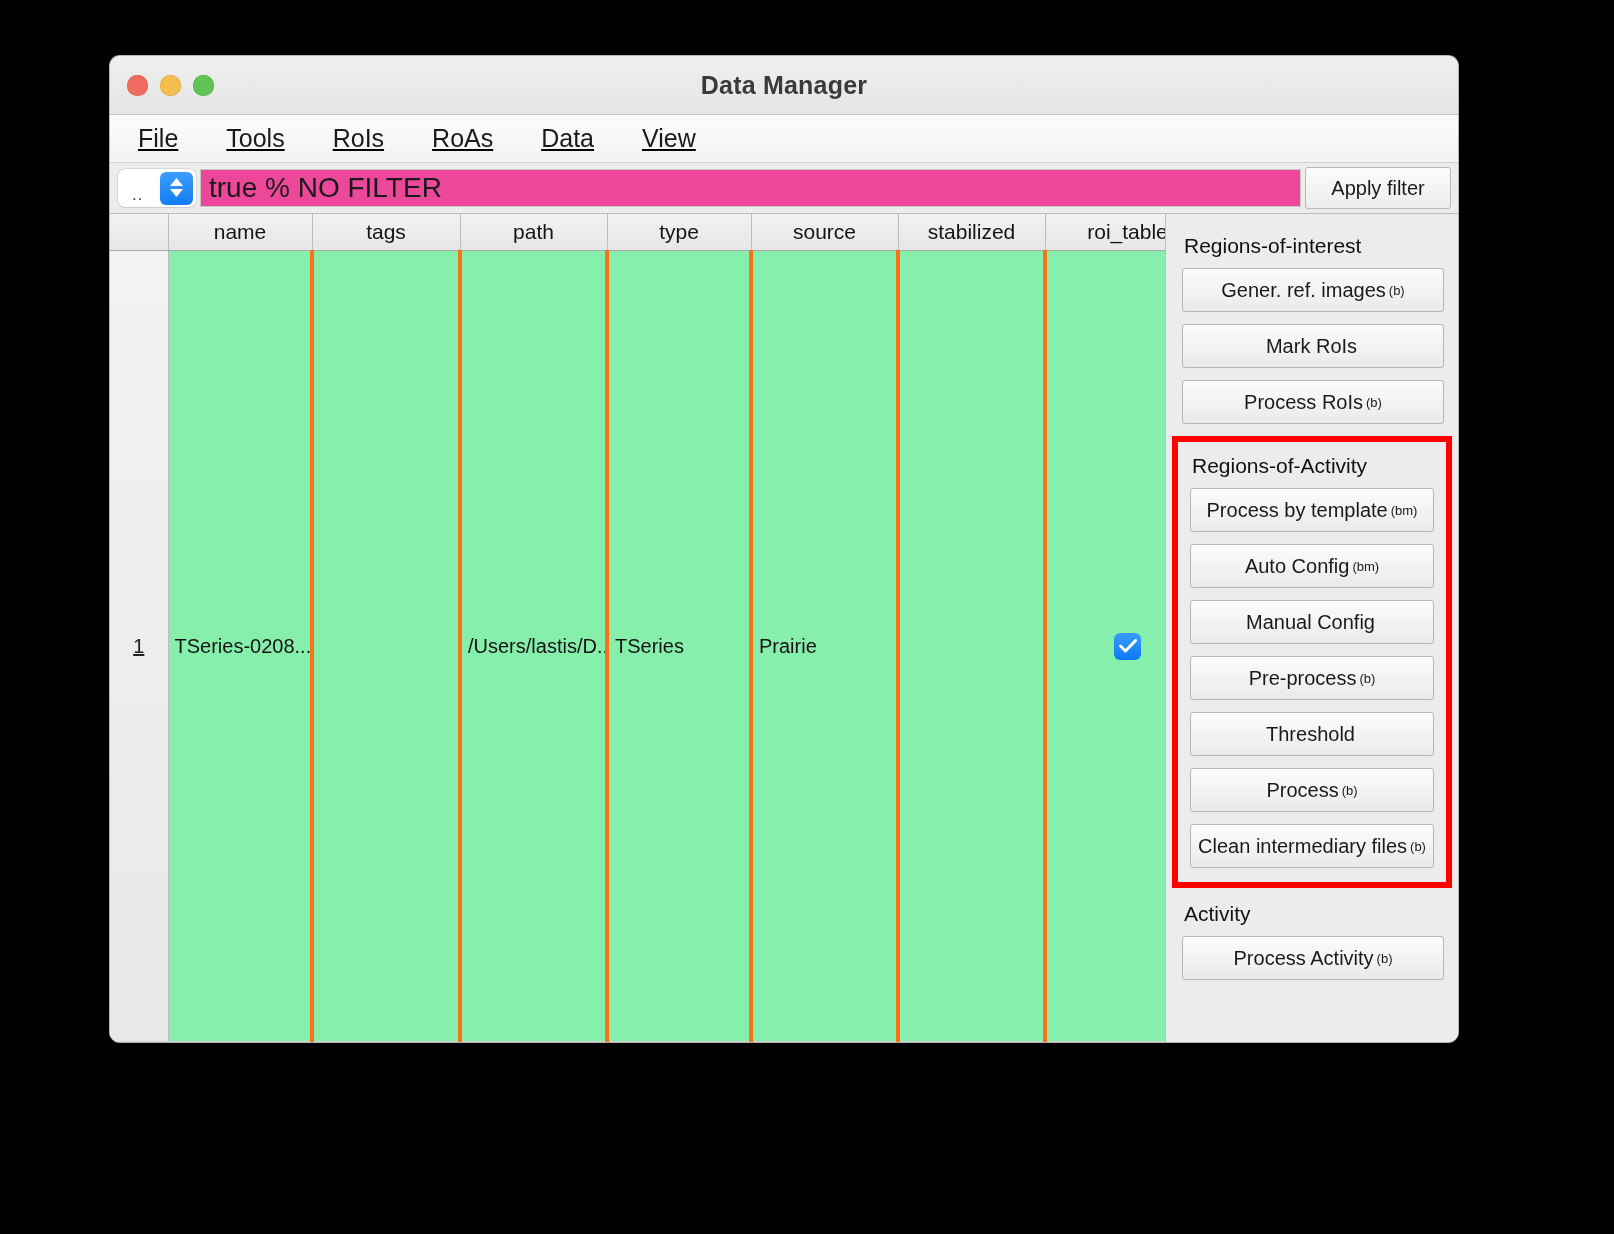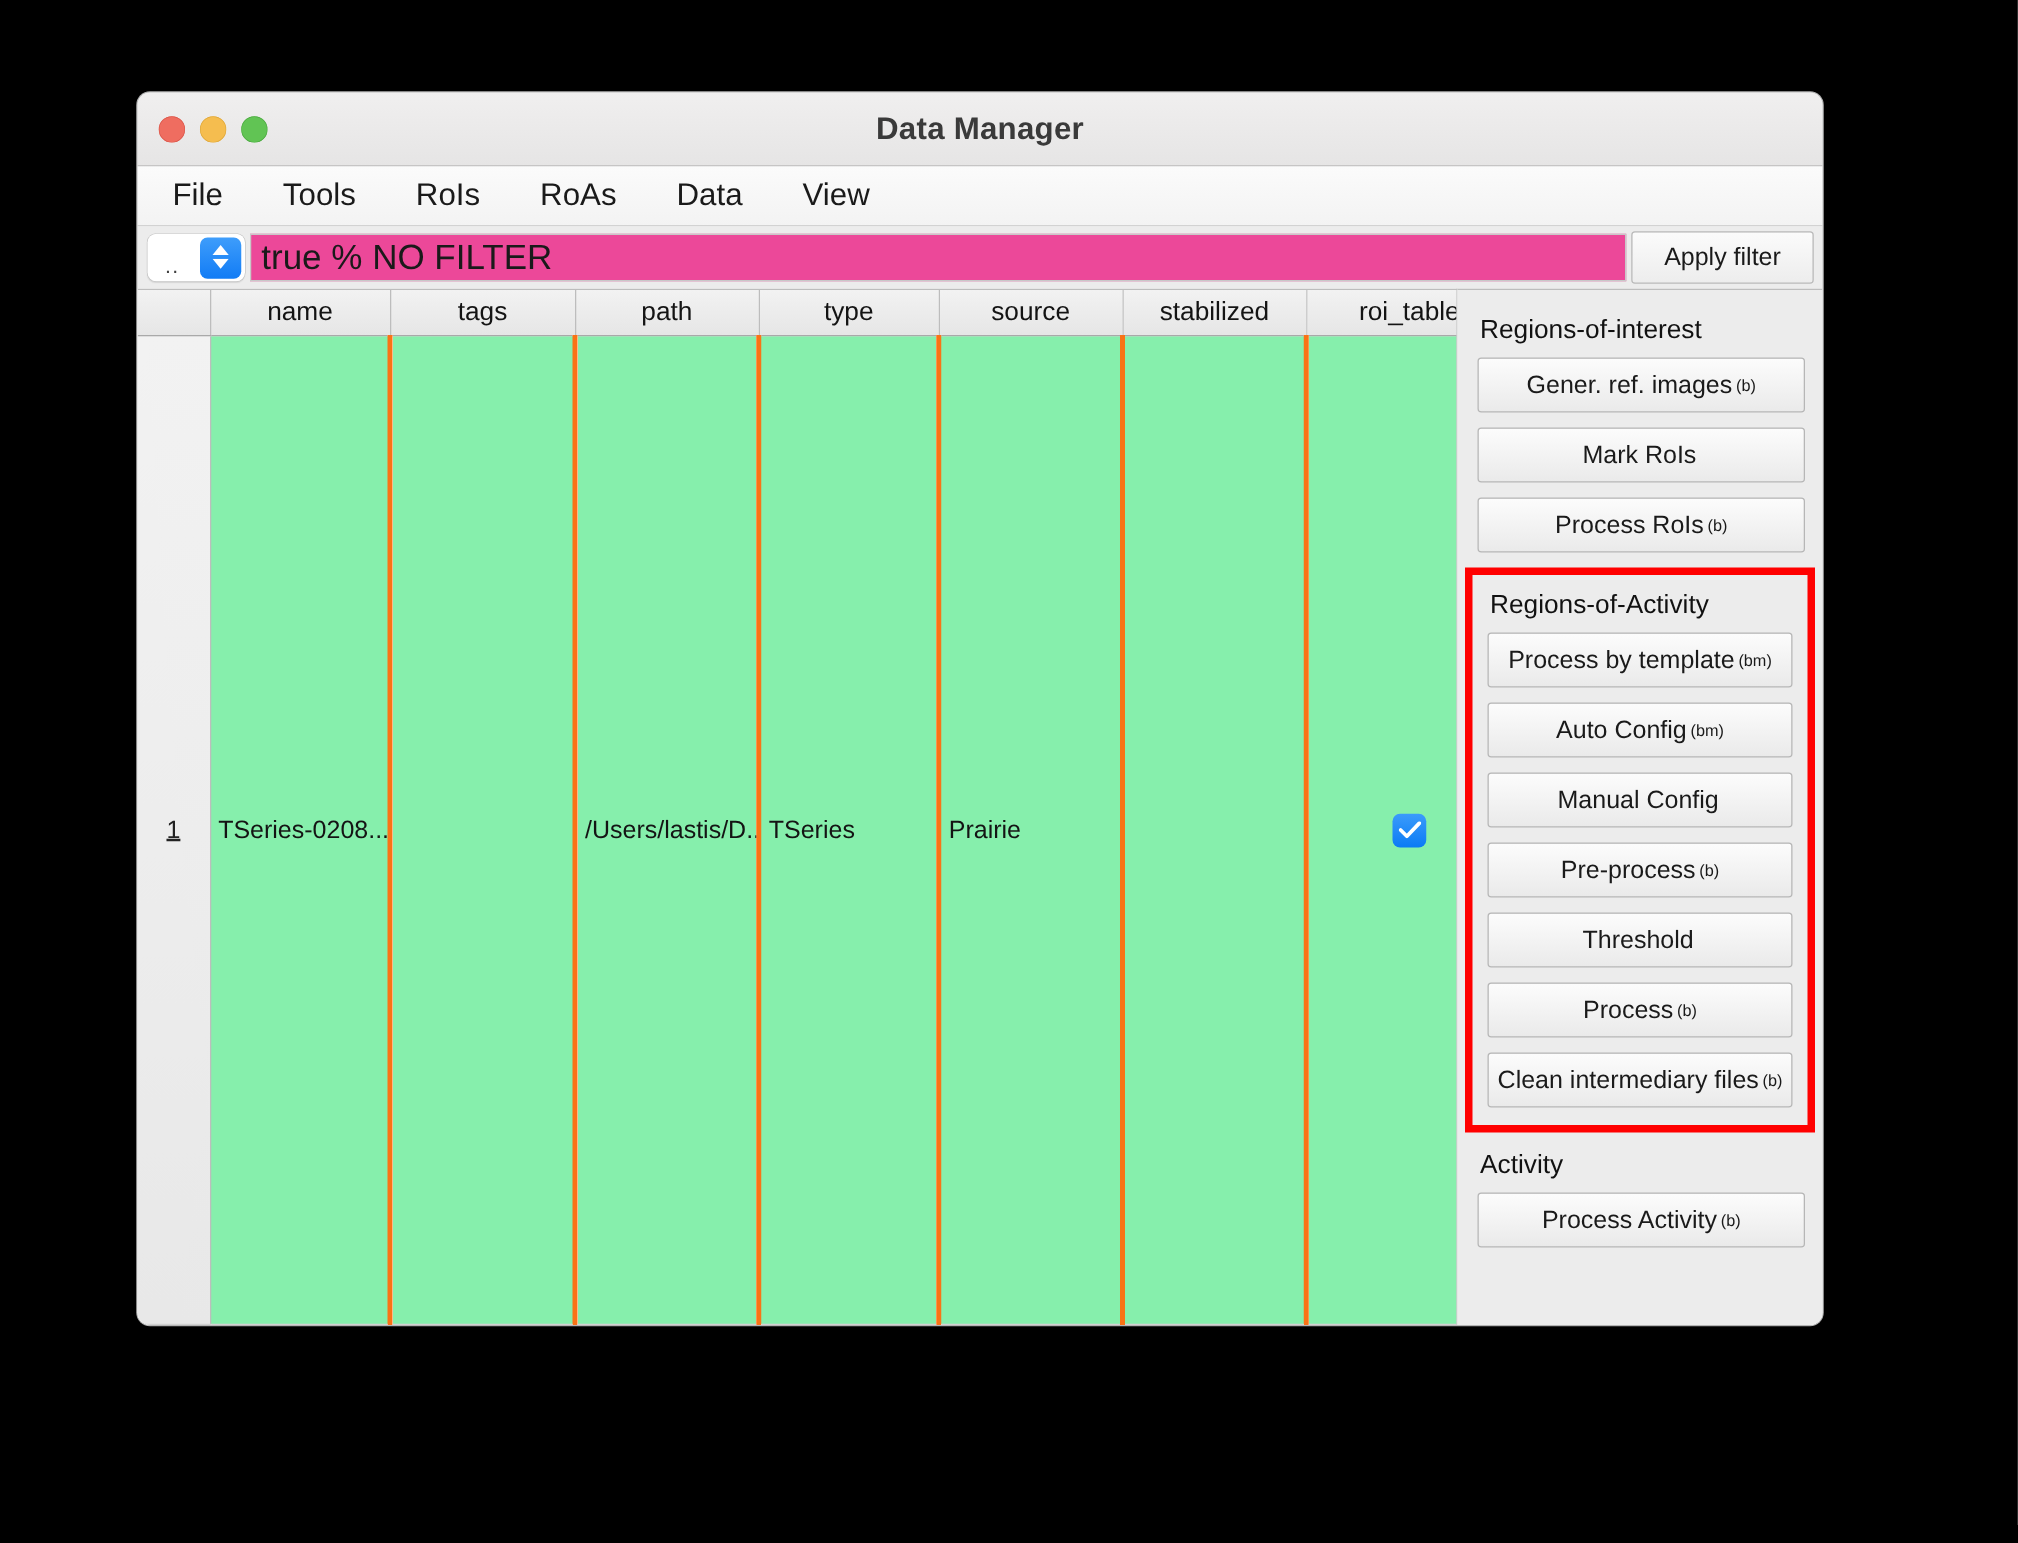--- a/index.html
+++ b/index.html
@@ -16,21 +16,21 @@
     position: relative;
     width: 1614px;
     height: 1234px;
     background: #000000;
   }
 
   
   .window {
     position: absolute;
     left: 110px;
-    top: 74px;
+    top: 56px;
     width: 1348px;
     height: 986px;
     background: #ececec;
     border-radius: 10px;
     box-shadow: 0 0 0 1px #b4b4b4;
     overflow: hidden;
     display: flex;
     flex-direction: column;
   }
 
@@ -72,20 +72,21 @@
   
   .menubar {
     height: 48px;
     min-height: 48px;
     background: linear-gradient(#fbfbfb, #f3f3f3);
     border-bottom: 1px solid #d2d2d2;
     display: flex;
     align-items: center;
     padding-left: 22px;
     box-sizing: border-box;
+    text-decoration: underline;
   }
   .menu-item {
     font-size: 25px;
     color: #1a1a1a;
     margin-right: 36px;
     padding: 2px 6px;
     cursor: default;
     white-space: nowrap;
   }
 

